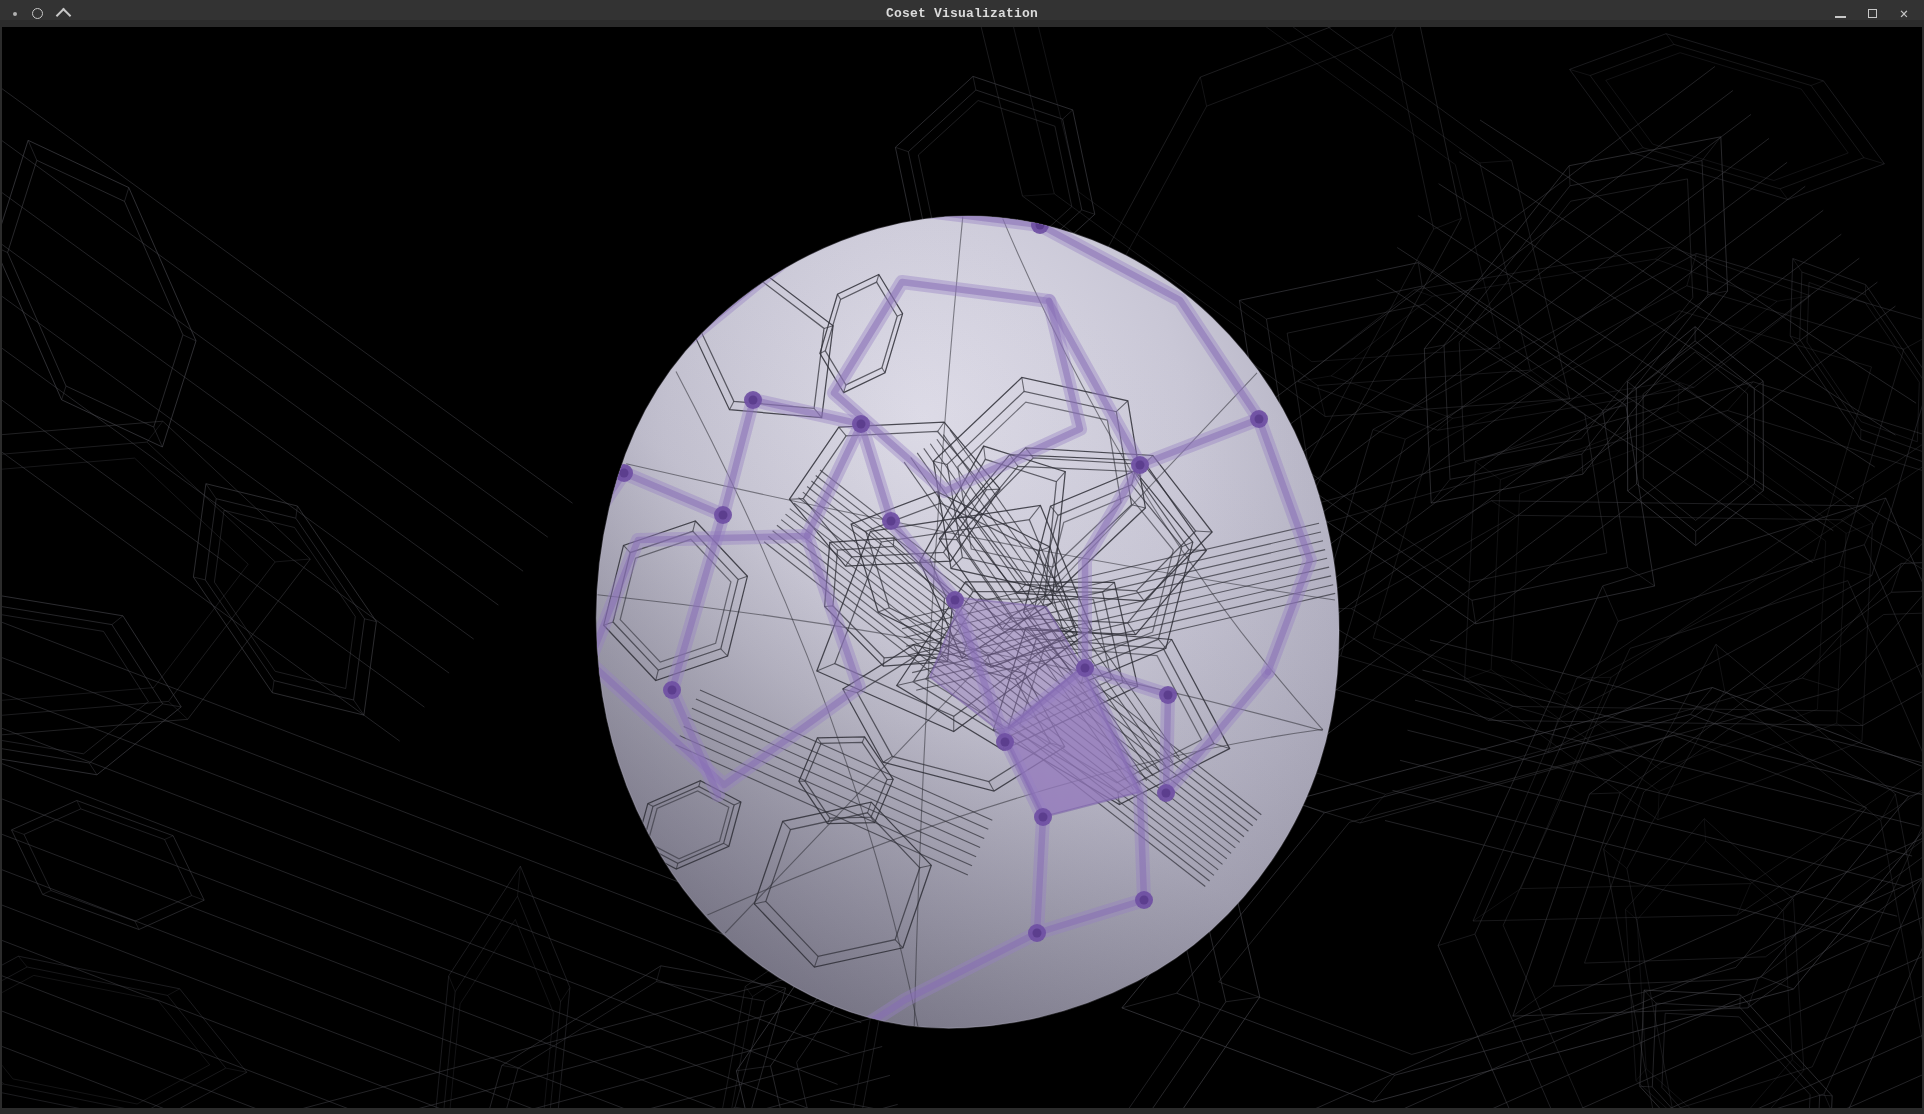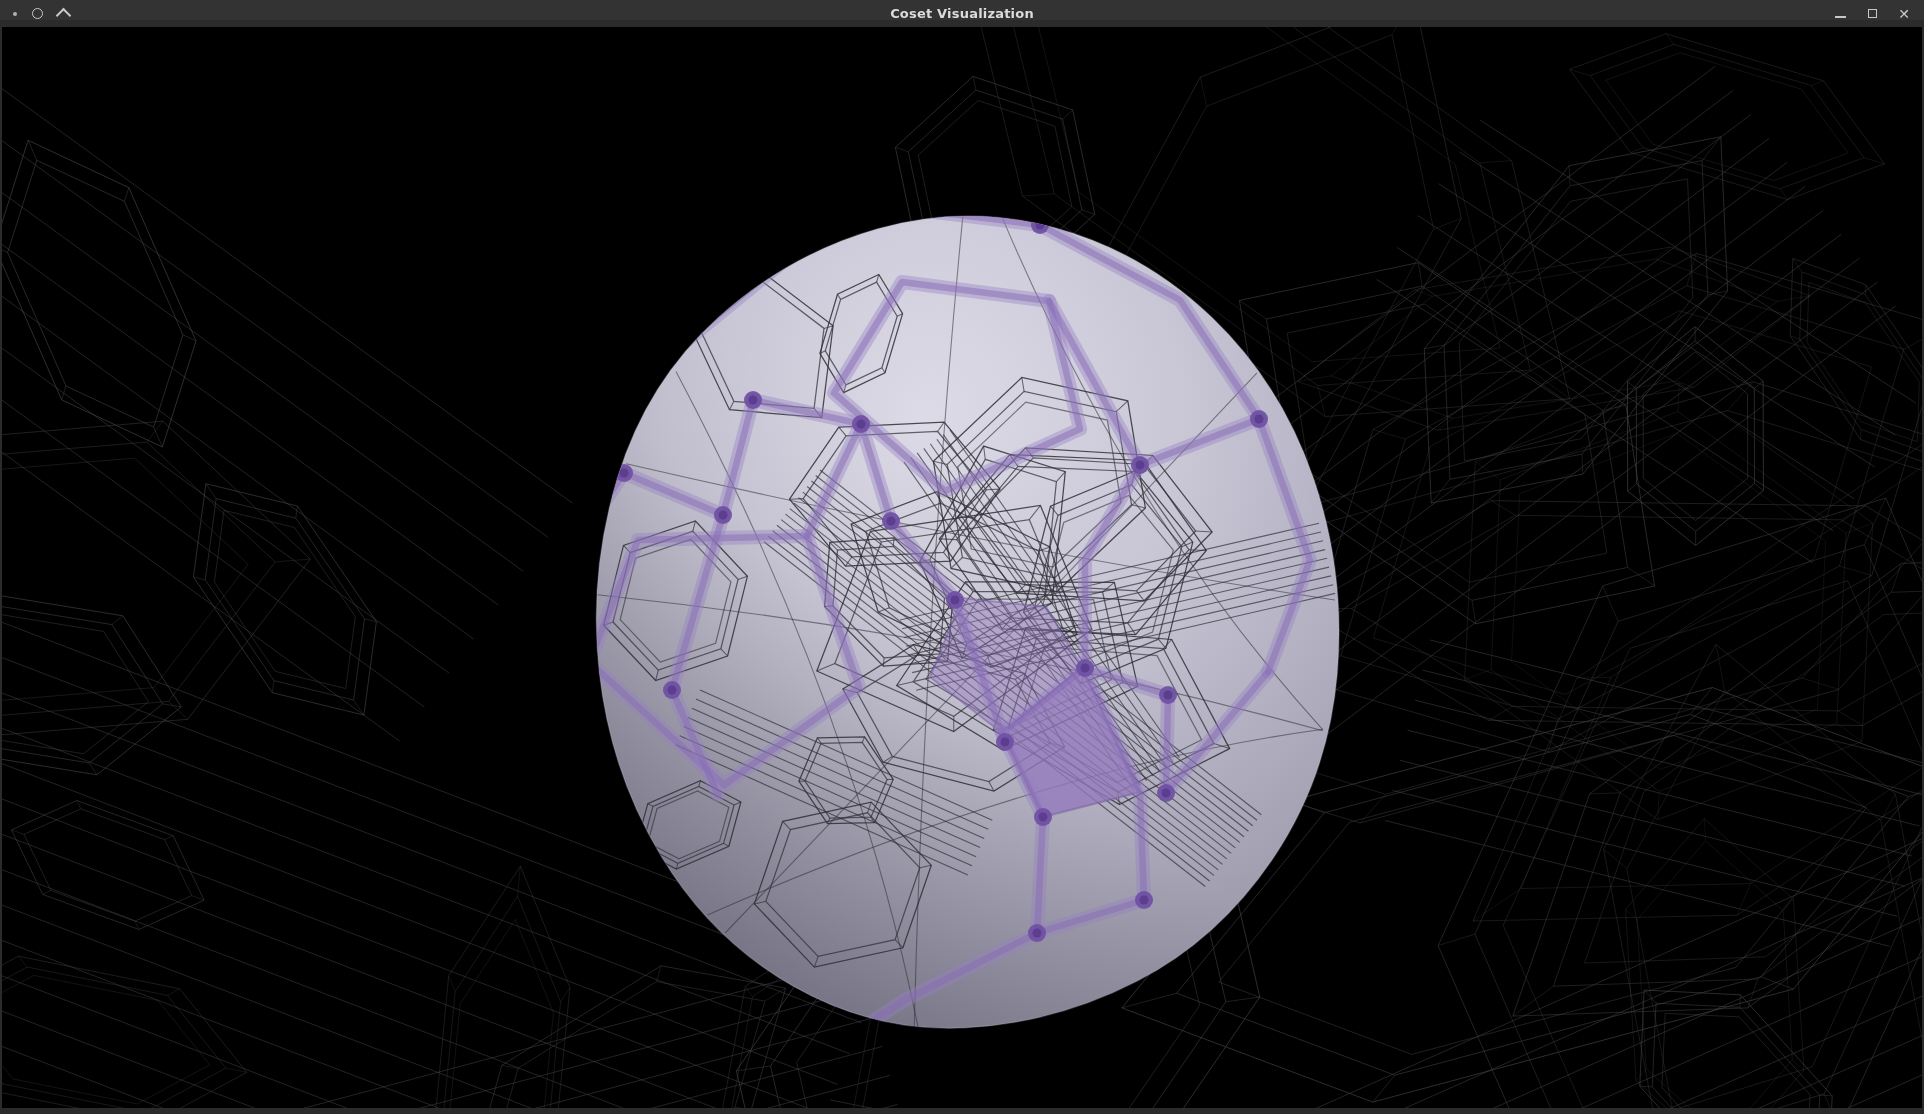--- a/index.html
+++ b/index.html
@@ -4,21 +4,21 @@
 <style>
   :root{
     --titlebar-bg:#333333;
     --titlebar-text:#dcdcdc;
     --control:#c8c8c8;
     --border:#2b2b2b;
   }
   html,body{margin:0;padding:0;background:#000;}
   body{width:1924px;height:1114px;overflow:hidden;font-family:"DejaVu Sans",sans-serif;}
   .window{position:relative;width:1924px;height:1114px;background:var(--border);}
-  .titlebar{position:absolute;top:0;left:0;width:100%;height:20px;background:var(--titlebar-bg);z-index:5;}
+  .titlebar{position:absolute;top:0;left:0;width:100%;height:20px;background:var(--titlebar-bg);z-index:5;font-family:Liberation Mono, monospace;}
   .tb-left{position:absolute;left:10px;top:0;height:27px;display:flex;align-items:center;gap:15px;}
   .tb-dot{width:4px;height:4px;border-radius:50%;background:#b2b2b2;margin-left:3px;}
   .tb-circle{width:11px;height:11px;border:1.5px solid var(--control);border-radius:50%;box-sizing:border-box;}
   .tb-chevron{width:9px;height:9px;border-left:2px solid var(--control);border-top:2px solid var(--control);transform:rotate(45deg);margin-top:4px;}
   .tb-title{position:absolute;left:0;right:0;top:0;height:27px;line-height:27px;text-align:center;
             font-size:13px;font-weight:bold;color:var(--titlebar-text);letter-spacing:.2px;}
   .tb-right{position:absolute;right:13px;top:0;height:27px;display:flex;align-items:center;gap:18px;z-index:6;}
   .tb-btn{display:flex;align-items:center;justify-content:center;width:14px;height:18px;cursor:default;}
   .min-line{display:block;width:11px;height:2px;background:var(--control);margin-top:7px;}
   .max-box{display:block;width:9px;height:9px;border:1.5px solid var(--control);box-sizing:border-box;}

